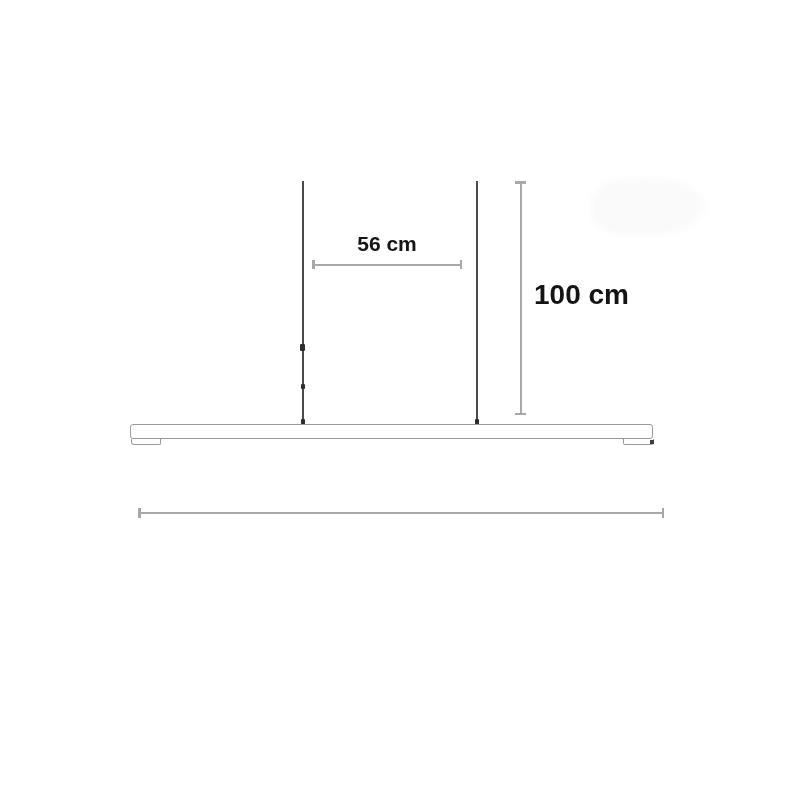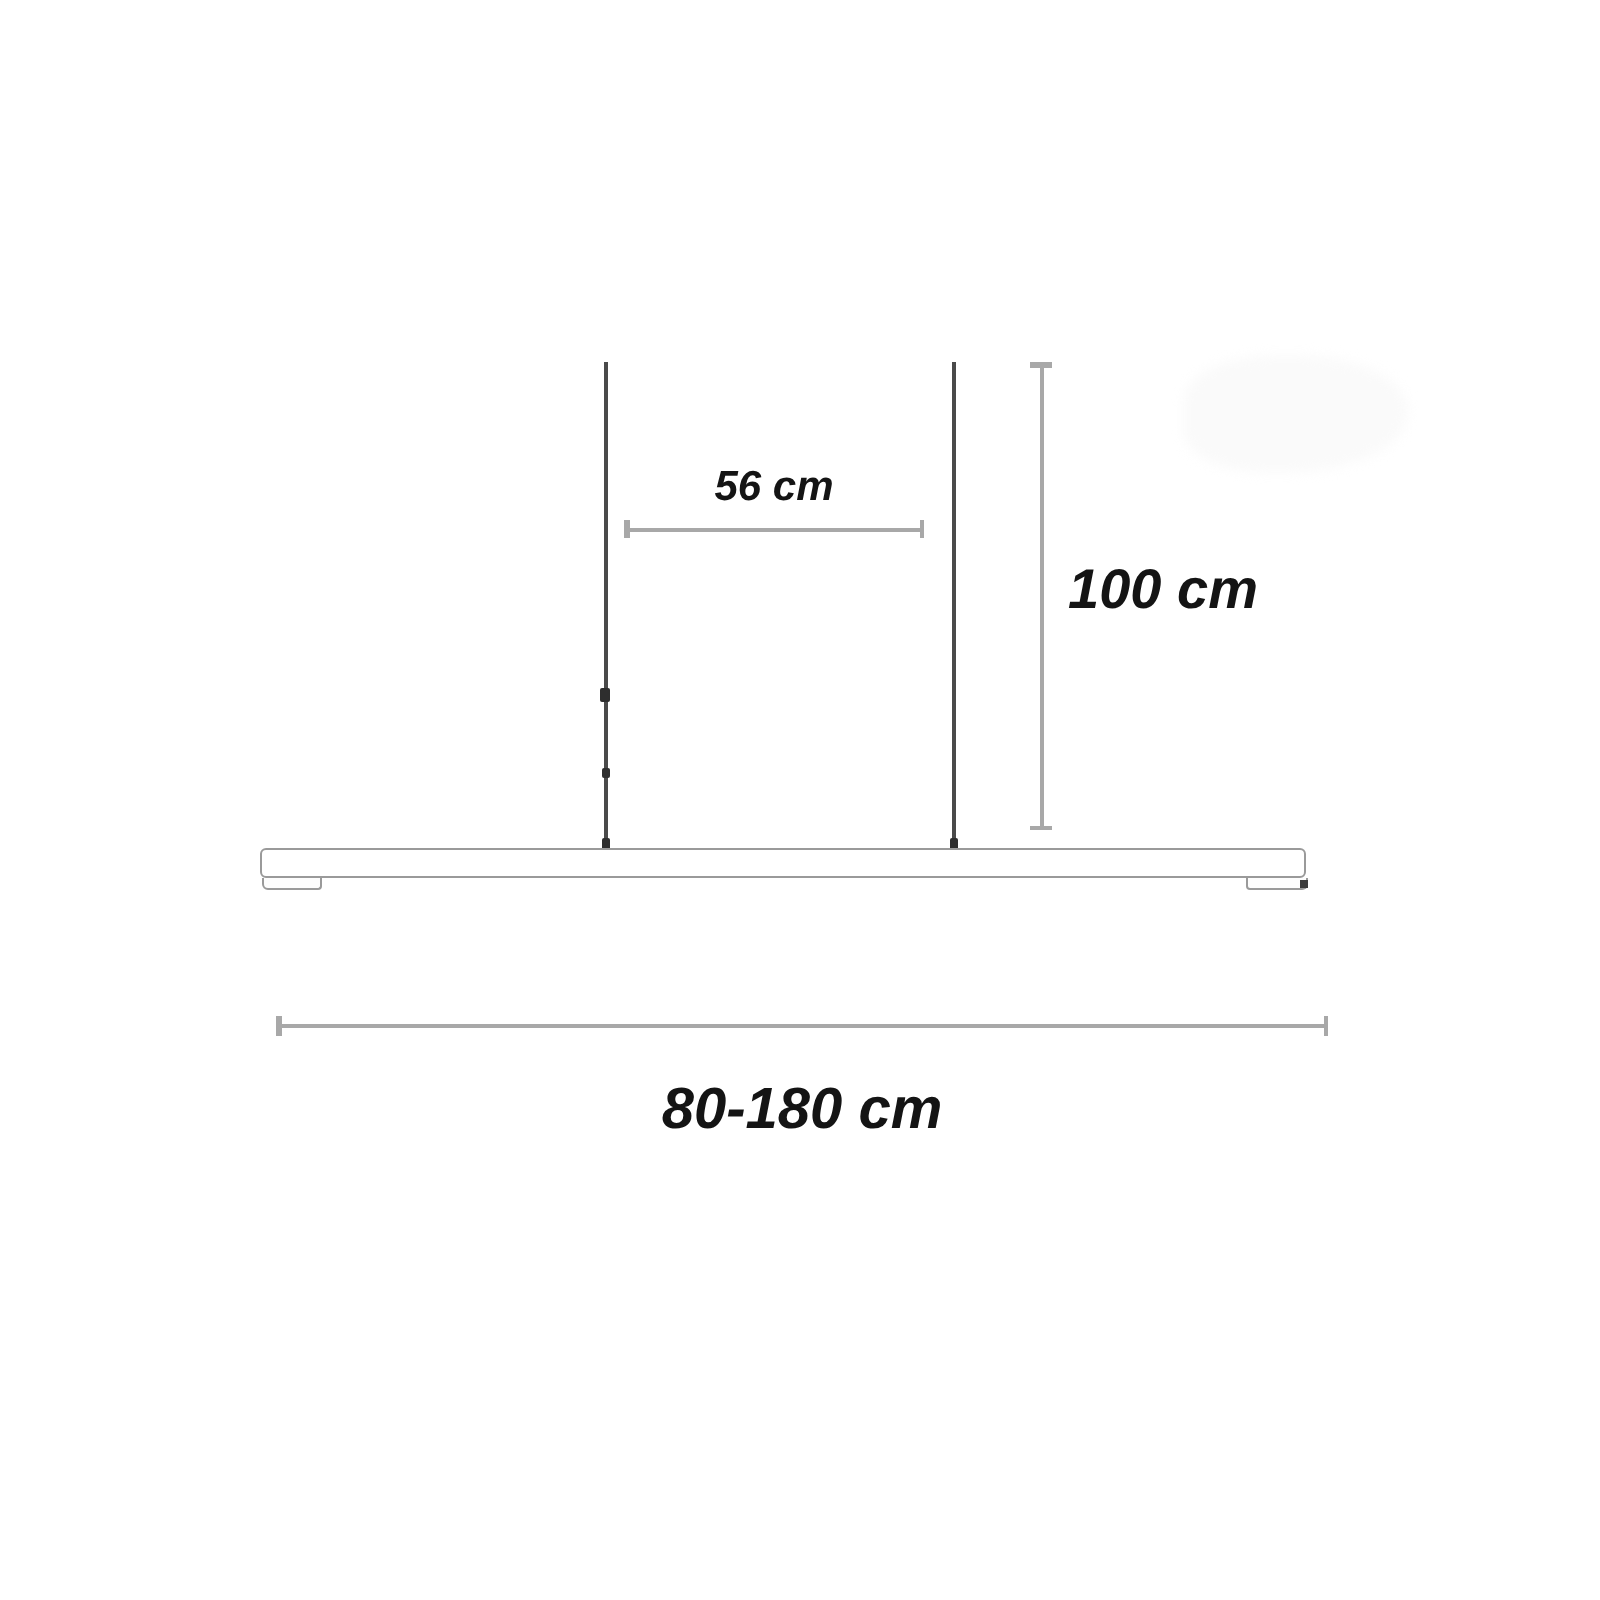--- a/index.html
+++ b/index.html
@@ -7,21 +7,20 @@
     padding: 0;
     background: #ffffff;
     font-family: "Liberation Sans", "DejaVu Sans", sans-serif;
   }
   .canvas {
     position: relative;
     width: 800px;
     height: 640px;
     background: var(--background, #ffffff);
     overflow: hidden;
-    font-style: italic;
   }
   
   .cable {
     position: absolute;
     width: 1.5px;
     background: var(--cable, #4a4a4a);
   }
   .cable-left  { left: 302px; top: 181px; height: 244px; }
   .cable-right { left: 476px; top: 181px; height: 244px; }
   .cable-node {
@@ -160,15 +159,14 @@
     <div class="tick-h tick-start-h"></div>
     <div class="tick-h tick-end-h"></div>
   </div>
   <div class="dim-label label-suspension-height">100 cm</div>
 
   <div class="dim dim-width-range">
     <div class="line-h"></div>
     <div class="tick-v tick-start-v"></div>
     <div class="tick-v tick-end-v"></div>
   </div>
-  <div class="dim-label label-width-range">80-180 cm</div>
 
 </div>
 
 </body></html>

